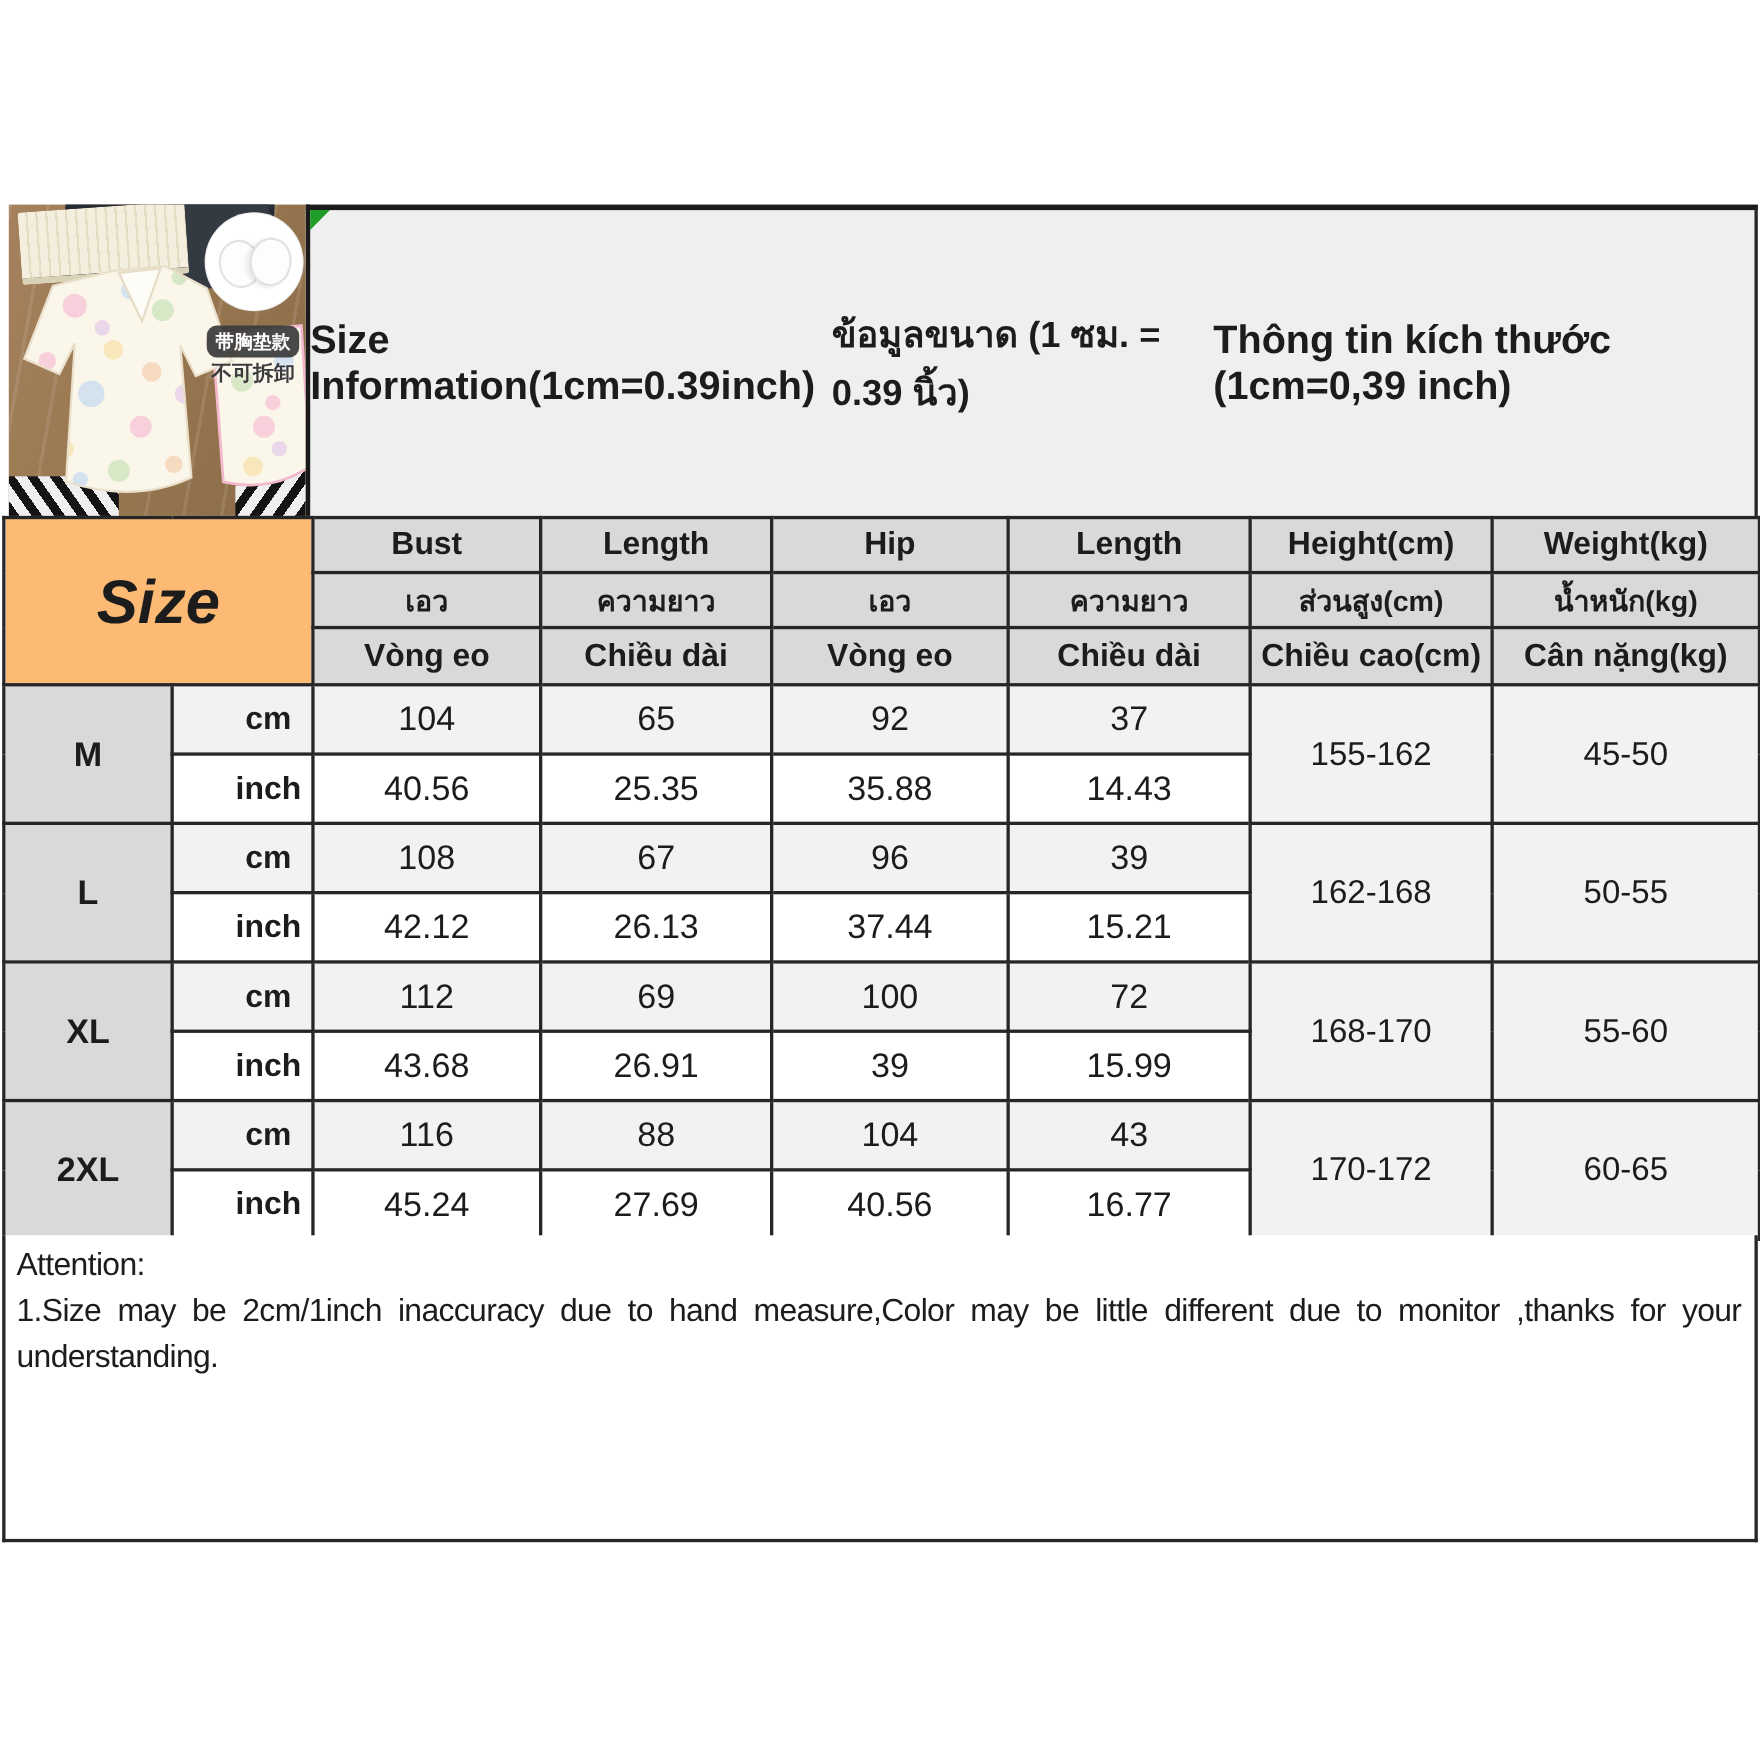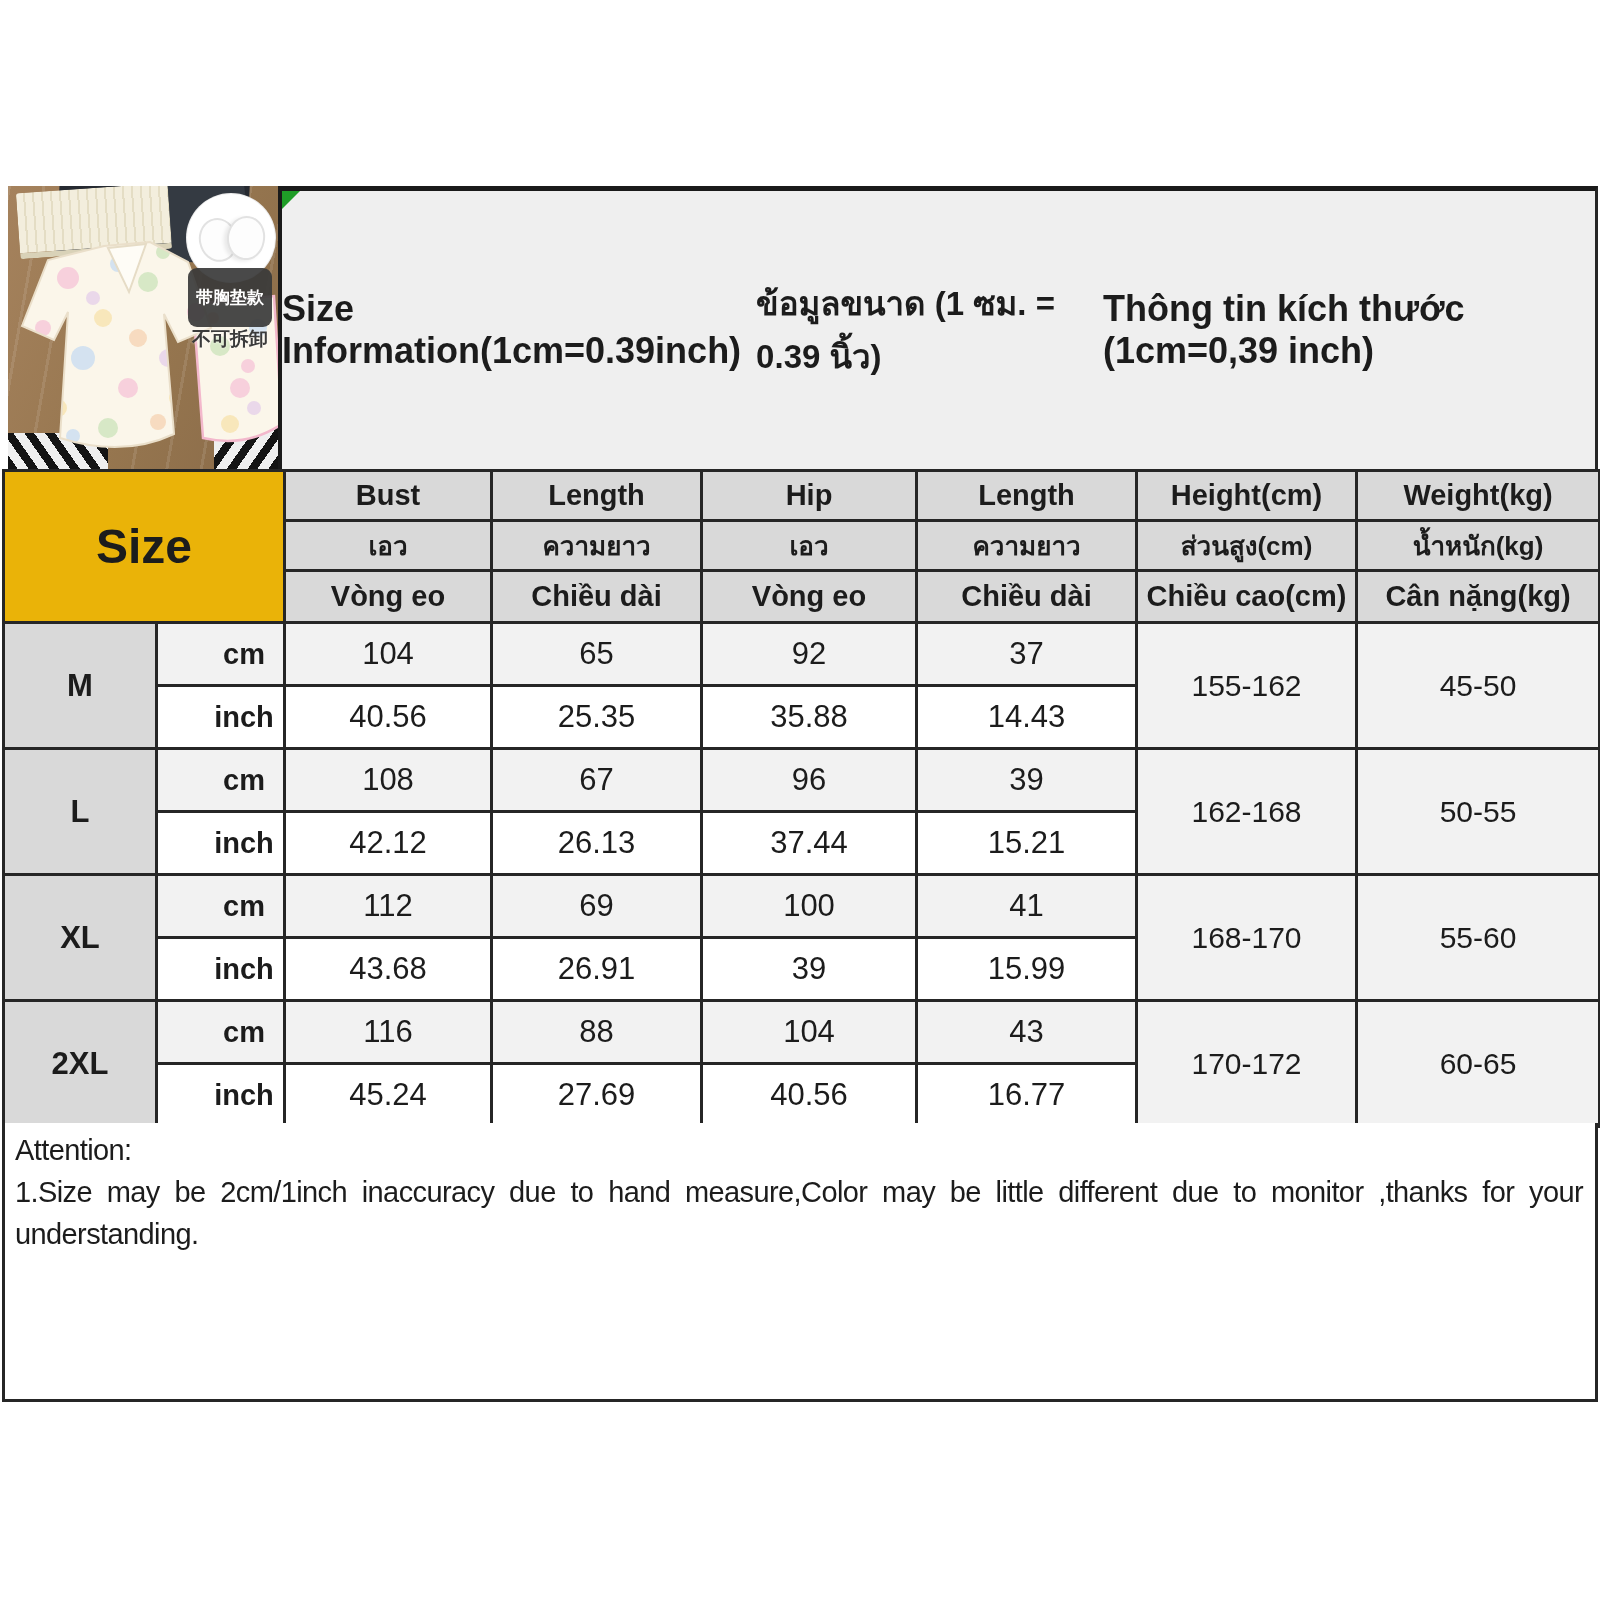--- a/index.html
+++ b/index.html
@@ -20,21 +20,21 @@
            background:repeating-linear-gradient(55deg,#141414 0 8px,#efefef 8px 17px);}
   .zebra-r{position:absolute;right:0;bottom:0;width:64px;height:42px;
            background:repeating-linear-gradient(-55deg,#141414 0 8px,#efefef 8px 17px);}
   .pj-svg{position:absolute;left:0;top:0;}
   .badge-circle{position:absolute;right:3px;top:8px;width:88px;height:88px;border-radius:50%;
                 background:#ffffff;box-shadow:0 0 0 1px #ececec;}
   .cup{position:absolute;width:34px;height:40px;background:#fdfdfd;border:2px solid #e2e2e2;
        border-radius:50% 50% 48% 52%;}
   .cup-l{left:12px;top:24px;transform:rotate(-10deg);}
   .cup-r{left:40px;top:22px;transform:rotate(10deg);box-shadow:-3px 2px 4px rgba(0,0,0,.08);}
-  .badge-pill{position:absolute;right:6px;top:82px;padding:18px 8px;border-radius:9px;
+  .badge-pill{position:absolute;right:6px;top:110px;padding:3px 8px;border-radius:9px;
               background:rgba(58,58,58,.92);color:#fff;font-size:17px;font-weight:bold;white-space:nowrap;}
   .badge-note{position:absolute;right:10px;top:140px;font-size:19px;font-weight:bold;color:#3b3b3b;
               text-shadow:0 0 3px rgba(255,255,255,.8);white-space:nowrap;}
 
   
   .title-box{position:absolute;left:278px;top:186px;width:1320px;height:283px;box-sizing:border-box;
              background:#efefef;border-top:5px solid #1a1a1a;border-left:4px solid #1a1a1a;border-right:3px solid #262626;
              display:flex;flex-direction:row;align-items:center;justify-content:center;gap:15px;}
   .corner-tri{position:absolute;left:0;top:0;width:0;height:0;
               border-top:18px solid #1f9d27;border-right:18px solid transparent;}
@@ -43,21 +43,21 @@
   .t-vi{font-size:36px;font-weight:bold;}
 
   
   table.size-table{position:absolute;left:2px;top:469px;width:1596px;table-layout:fixed;
                    border-collapse:collapse;border:3px solid #262626;}
   .size-table td{border:3px solid #262626;text-align:center;vertical-align:middle;
                  overflow:hidden;white-space:nowrap;}
   tr.h1,tr.h2{height:50px;} tr.h3{height:52px;}
   tr.dr{height:63px;}
   .hdr-bg{background:#d9d9d9;font-weight:bold;}
-  .size-hd{font-size:48px;font-weight:bold;background:#eab308;}
+  .size-hd{font-size:56px;font-weight:bold;background:#fdba74;font-style:italic;}
   .hd-en{font-size:29px;}
   .hd-th{font-size:26px;}
   .hd-vi{font-size:29px;}
   .size-lab{background:#d9d9d9;font-weight:bold;font-size:31px;}
   .unit{font-weight:bold;font-size:29px;padding-left:48px;}
   .val{font-size:31px;}
   .cm-row .unit,.cm-row .val{background:#f2f2f2;}
   .inch-row .unit,.inch-row .val{background:#ffffff;}
   .range{background:#f2f2f2;font-size:30px;}
 
@@ -218,21 +218,21 @@
         <td class="val">37.44</td>
         <td class="val">15.21</td>
       </tr>
 
       <tr class="dr cm-row">
         <td class="size-lab" rowspan="2">XL</td>
         <td class="unit">cm</td>
         <td class="val">112</td>
         <td class="val">69</td>
         <td class="val">100</td>
-        <td class="val">41</td>
+        <td class="val">72</td>
         <td class="range" rowspan="2">168-170</td>
         <td class="range" rowspan="2">55-60</td>
       </tr>
       <tr class="dr inch-row">
         <td class="unit">inch</td>
         <td class="val">43.68</td>
         <td class="val">26.91</td>
         <td class="val">39</td>
         <td class="val">15.99</td>
       </tr>

